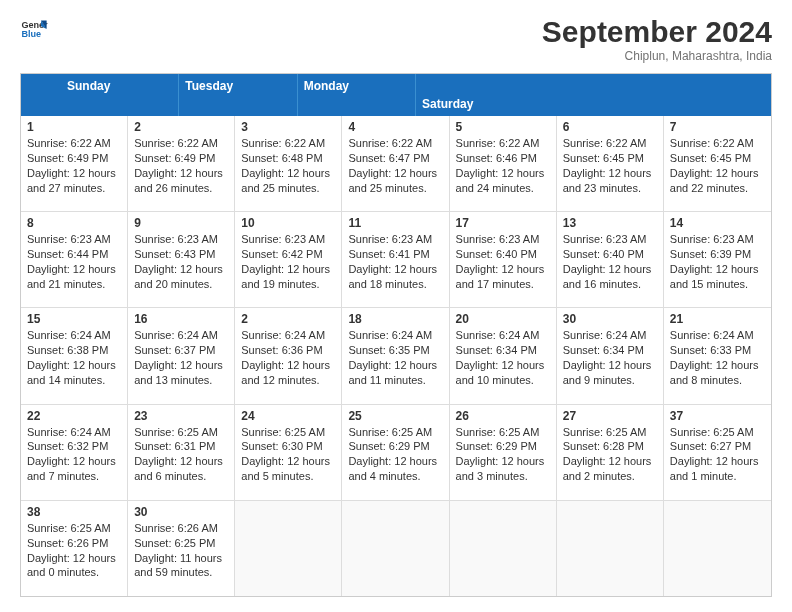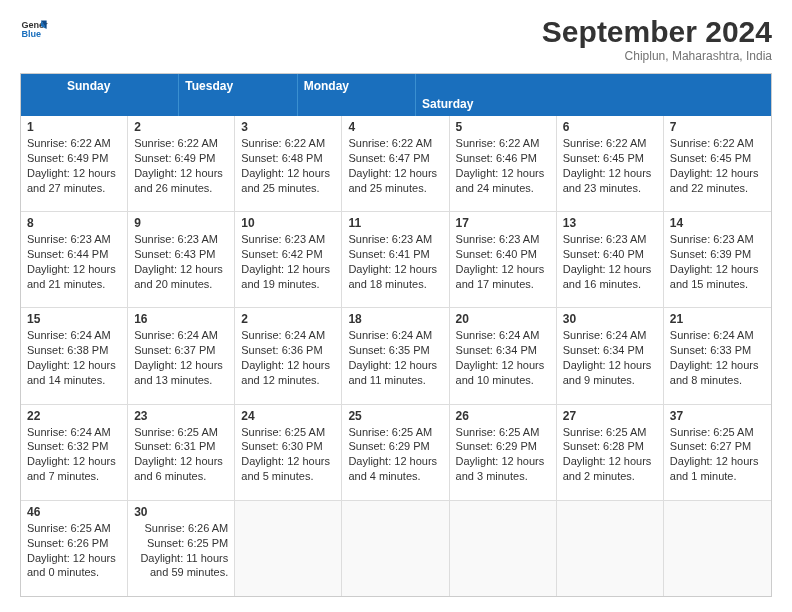--- a/index.html
+++ b/index.html
@@ -326,29 +326,29 @@
           <div class="calendar-cell">
             <div class="day-number">37</div>
             <div class="cell-text" style="white-space: pre-line;">Sunrise: 6:25 AM
 Sunset: 6:27 PM
 Daylight: 12 hours
 and 1 minute.</div>
           </div>
         </div>
         <div class="calendar-row">
           <div class="calendar-cell">
-            <div class="day-number">46</div>
+            <div class="day-number">38</div>
             <div class="cell-text" style="white-space: pre-line;">Sunrise: 6:25 AM
 Sunset: 6:26 PM
 Daylight: 12 hours
 and 0 minutes.</div>
           </div>
           <div class="calendar-cell">
             <div class="day-number">30</div>
-            <div class="cell-text" style="white-space: pre-line; text-align: right;">Sunrise: 6:26 AM
+            <div class="cell-text" style="white-space: pre-line;">Sunrise: 6:26 AM
 Sunset: 6:25 PM
 Daylight: 11 hours
 and 59 minutes.</div>
           </div>
           <div class="calendar-cell empty"></div>
           <div class="calendar-cell empty"></div>
           <div class="calendar-cell empty"></div>
           <div class="calendar-cell empty"></div>
           <div class="calendar-cell empty"></div>
         </div>

